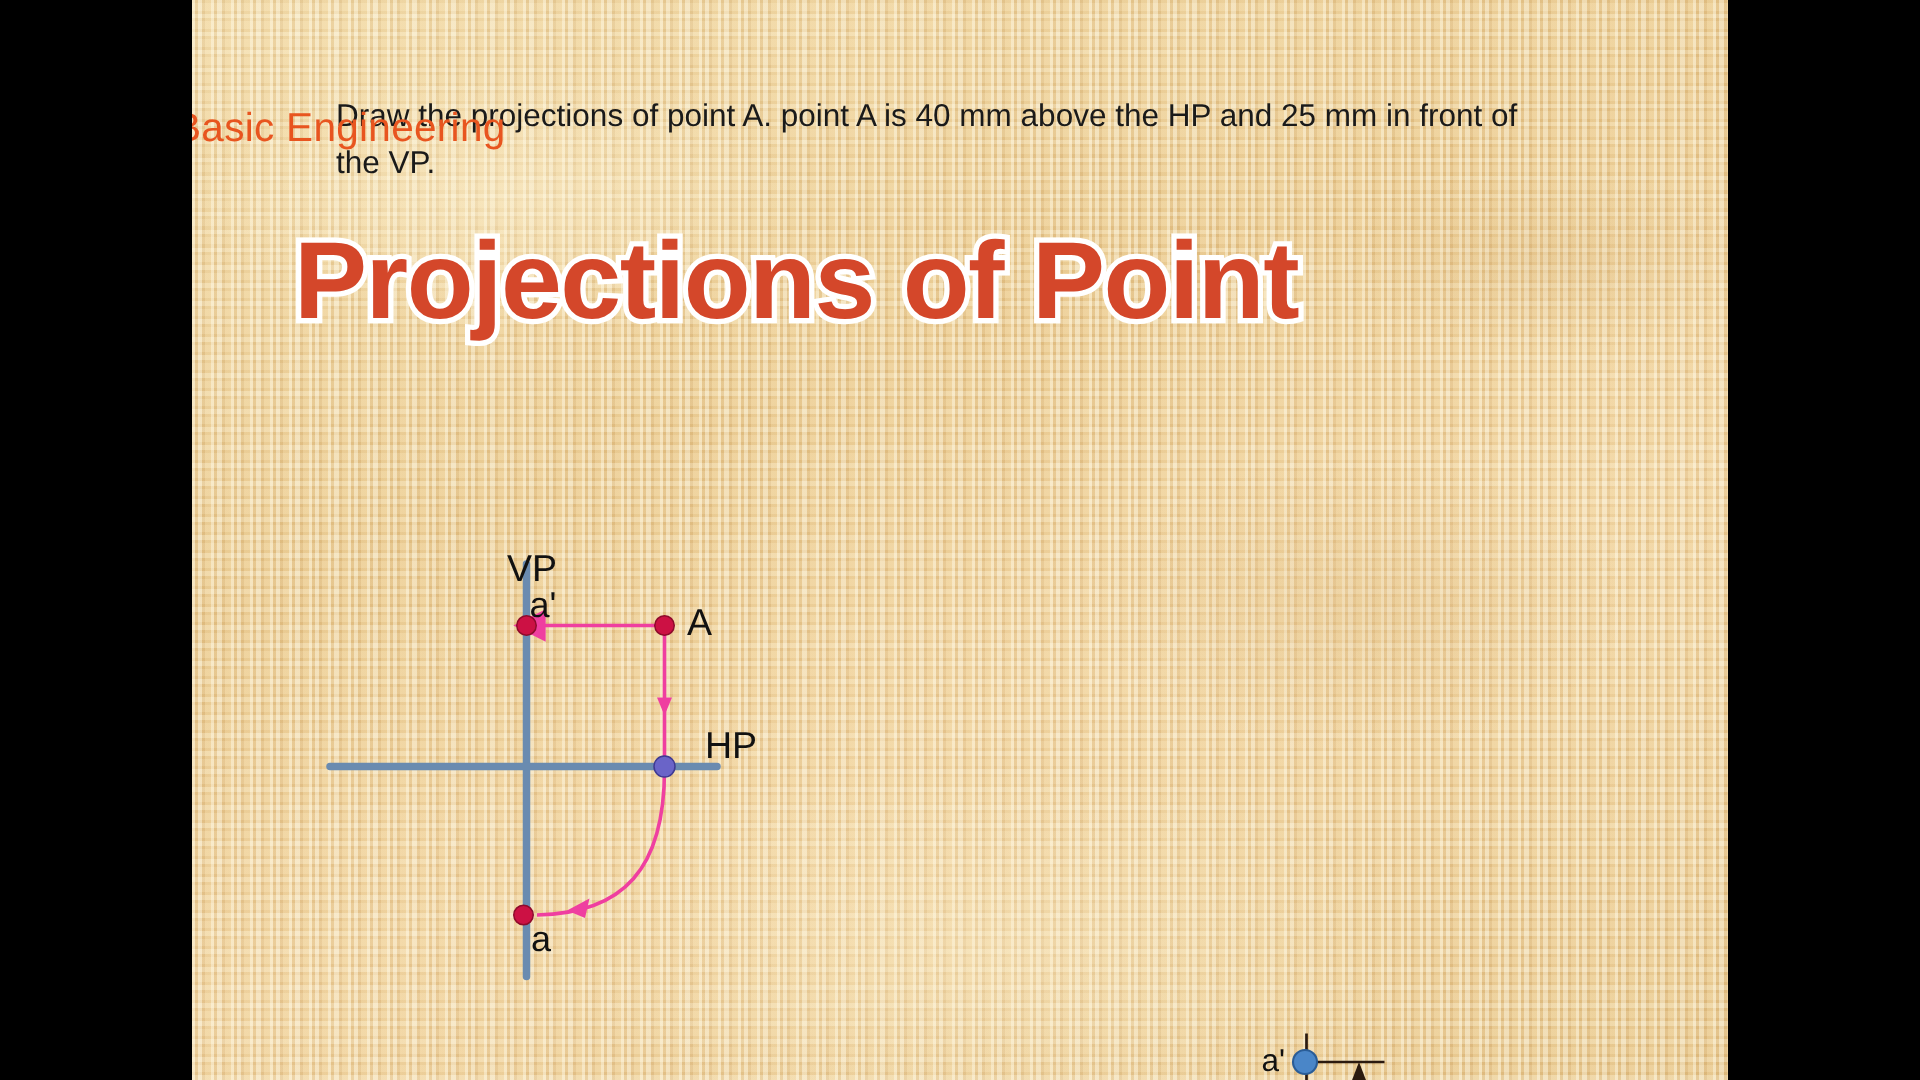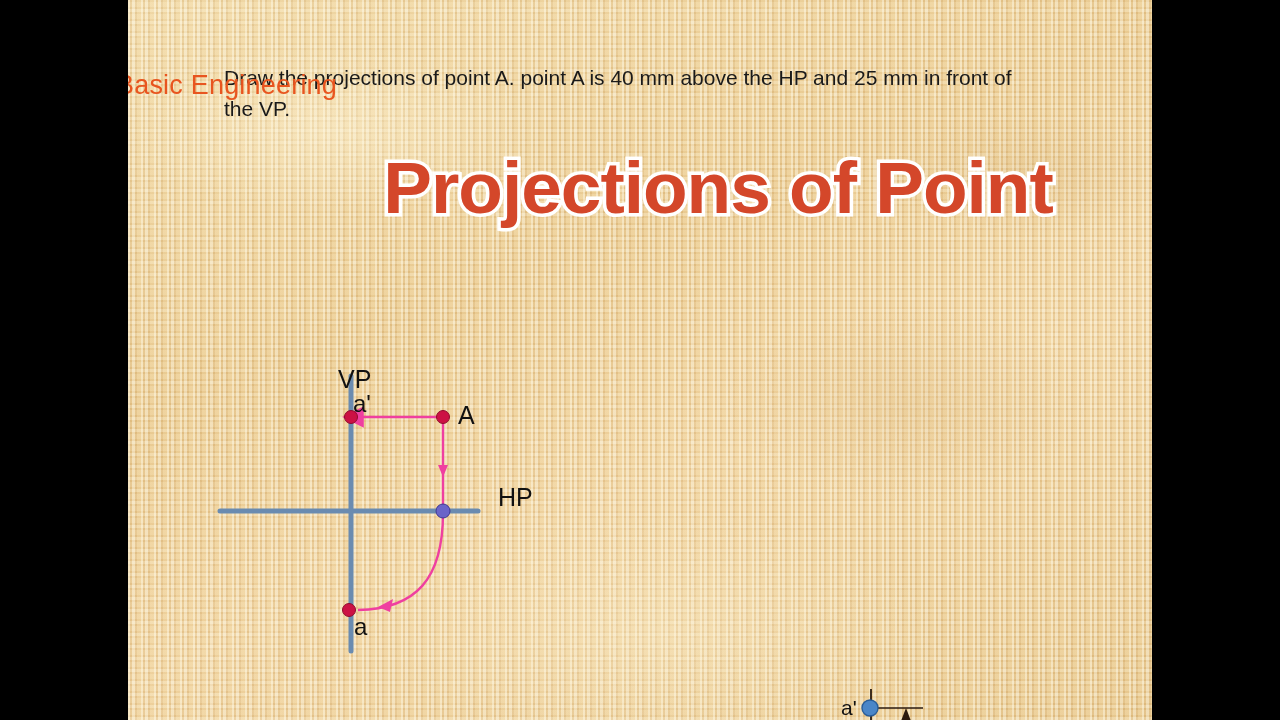--- a/index.html
+++ b/index.html
@@ -81,27 +81,26 @@
 
   
   .bigtitle {
     position: absolute;
     font-family: "Liberation Sans", sans-serif;
     font-weight: bold;
     white-space: nowrap;
     line-height: 1;
   }
   .title-main {
-    left: 78px; top: 58px;
+    left: 68px; top: 58px;
     font-size: 73px;
     color: #d4472a;
     -webkit-text-stroke: 7px #ffffff;
     paint-order: stroke fill;
     letter-spacing: -1px;
-    text-align: center;
   }
 
   
   .diagram {
     position: absolute;
   }
   #pictorial { left: 60px; top: 175px; width: 343px; height: 330px; }
   #ortho     { left: 470px; top: 175px; width: 420px; height: 330px; }
 
   .dlabel {
@@ -147,21 +146,21 @@
         <path d="M255,172 C255,238 228,268 170,269" fill="none" stroke="#ef3fa0" stroke-width="2.4"></path>
         <path d="M205,258 L190,266 L202,271 z" fill="#ef3fa0"></path>
 
         <circle cx="255" cy="76" r="6.5" fill="#cc1144" stroke="#8e0b2c" stroke-width="1"></circle>
         <circle cx="163" cy="76" r="6.5" fill="#cc1144" stroke="#8e0b2c" stroke-width="1"></circle>
         <circle cx="255" cy="170" r="7" fill="#6a64c8" stroke="#3f3a92" stroke-width="1"></circle>
         <circle cx="161" cy="269" r="6.5" fill="#cc1144" stroke="#8e0b2c" stroke-width="1"></circle>
       </svg>
 
       <div class="dlabel" style="left:150px; top:24px; font-size:25px;">VP</div>
-      <div class="dlabel" style="left:282px; top:142px; font-size:25px;margin-left:28px;">HP</div>
+      <div class="dlabel" style="left:282px; top:142px; font-size:25px;">HP</div>
       <div class="dlabel" style="left:270px; top:60px; font-size:25px;">A</div>
       <div class="dlabel" style="left:165px; top:49px; font-size:24px;">a'</div>
       <div class="dlabel" style="left:166px; top:272px; font-size:24px;">a</div>
     </div>
 
     <div class="diagram" id="ortho">
       <svg width="420" height="330" viewBox="0 0 420 330">
 
         <ellipse cx="87" cy="145" rx="28" ry="17" fill="#f4d246" opacity="0.62"></ellipse>
 

